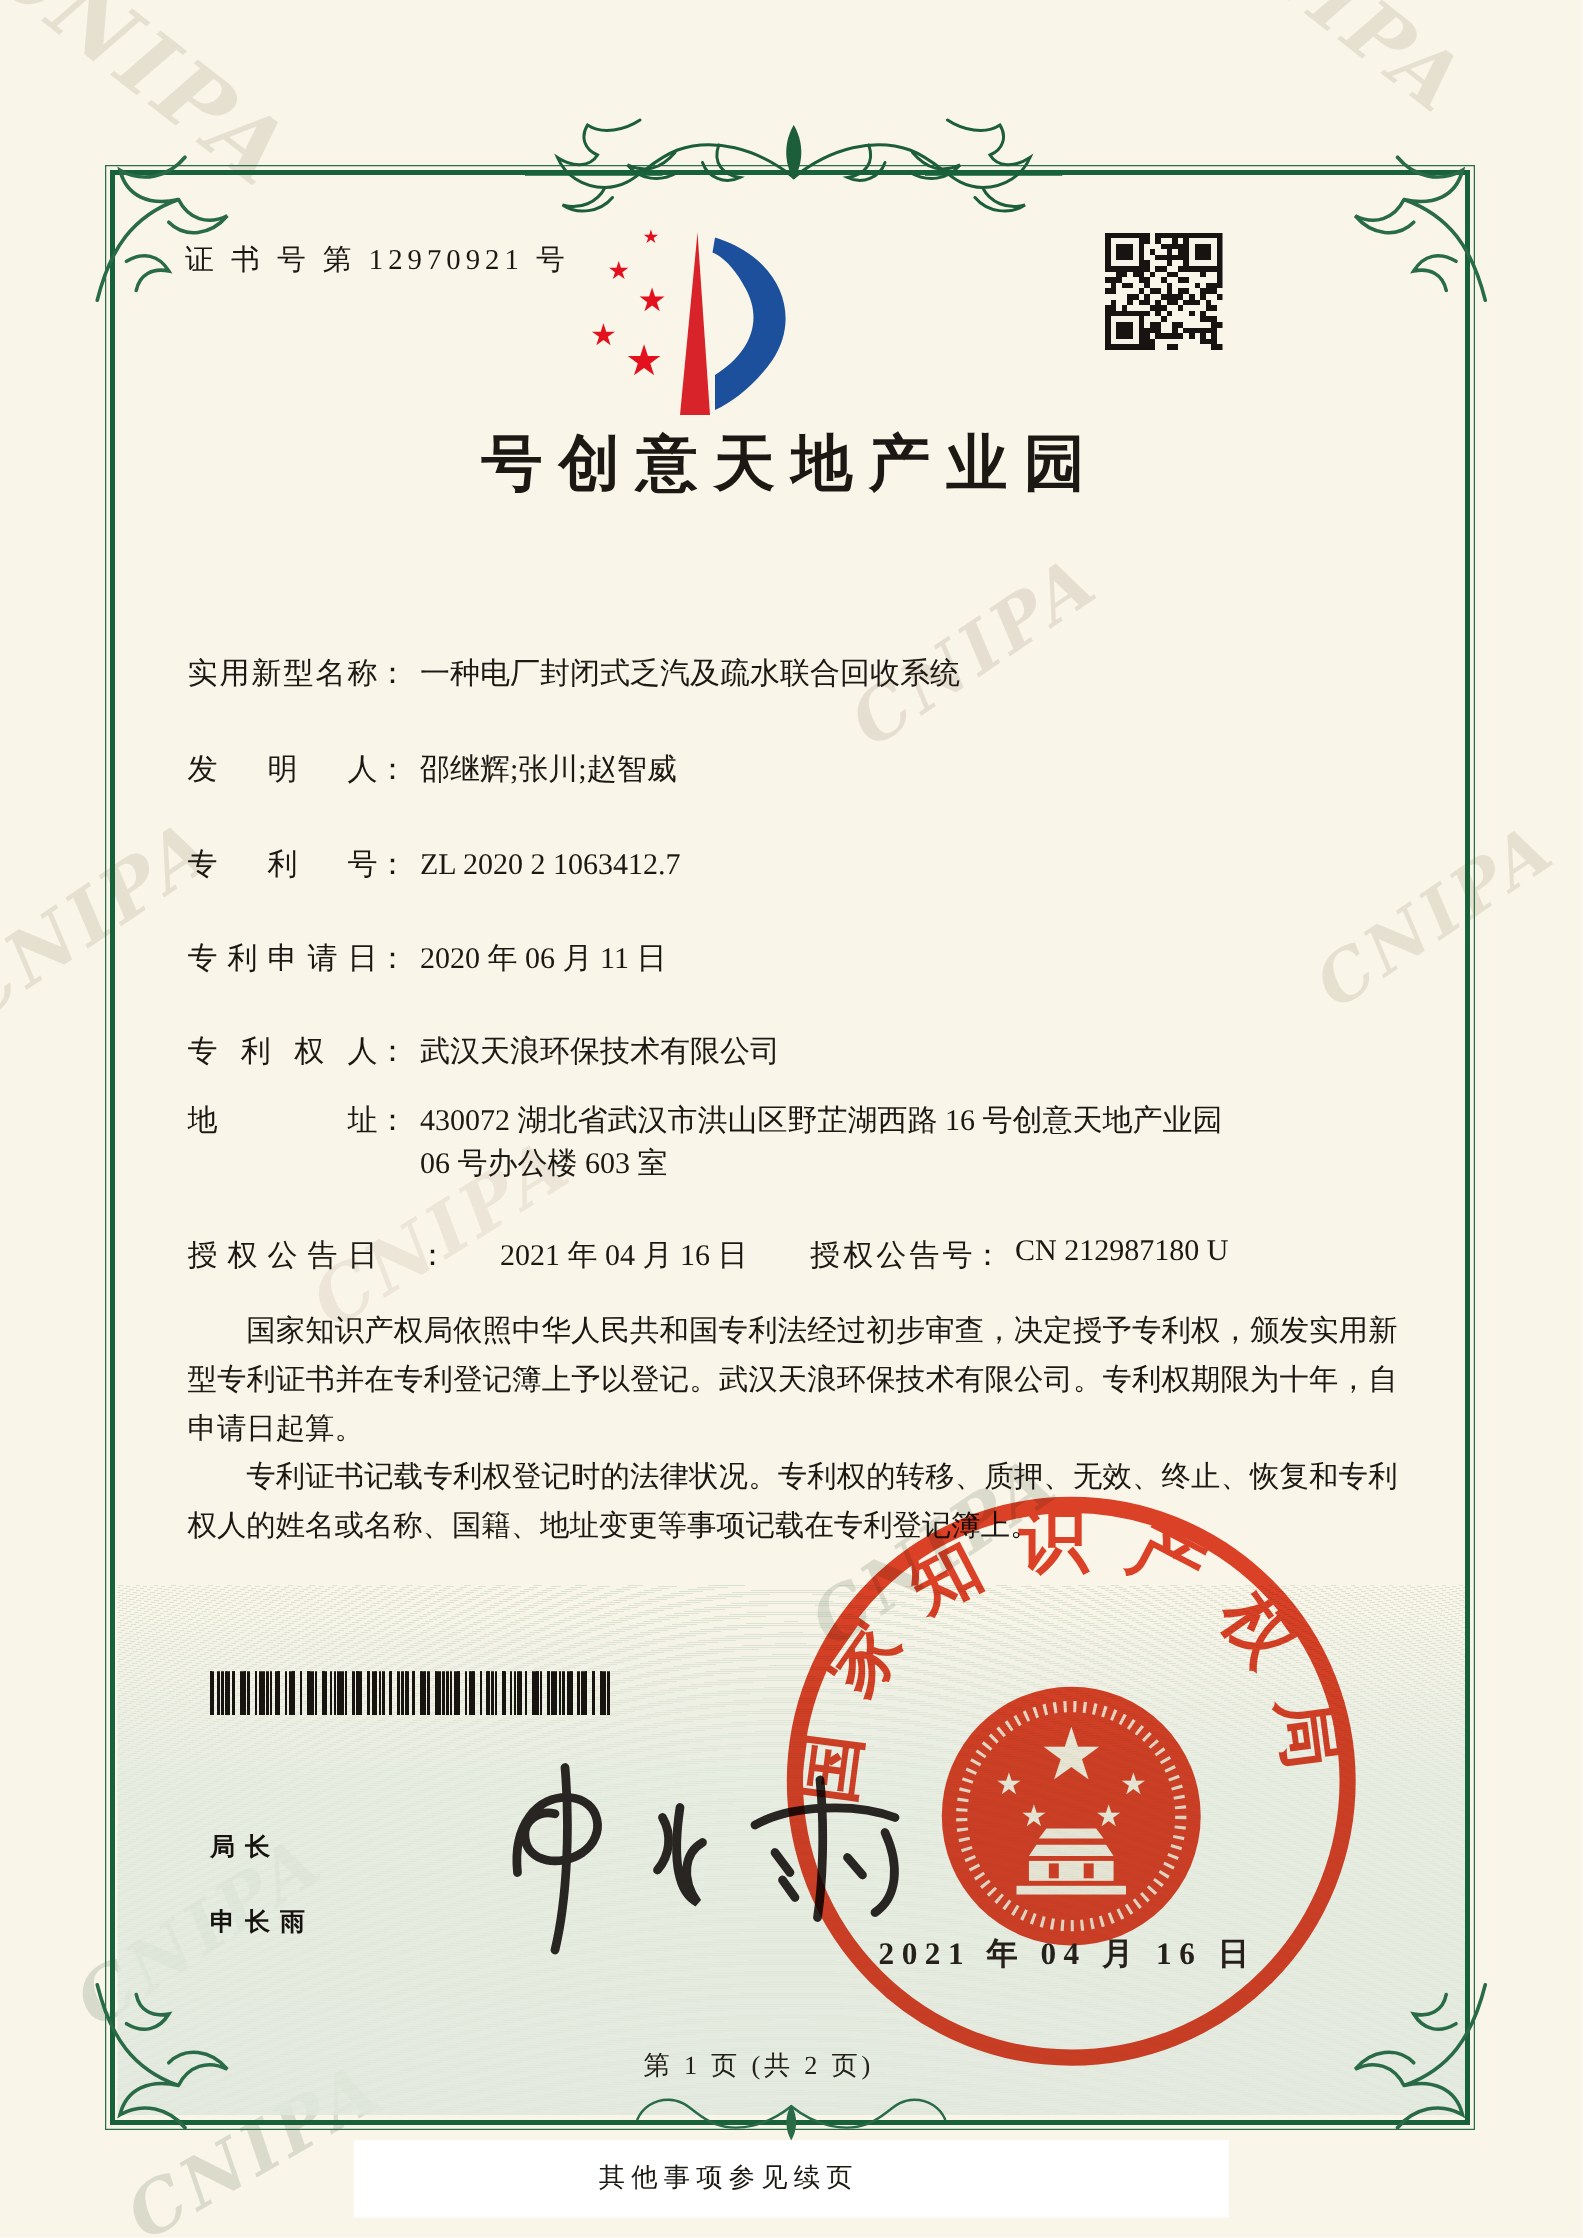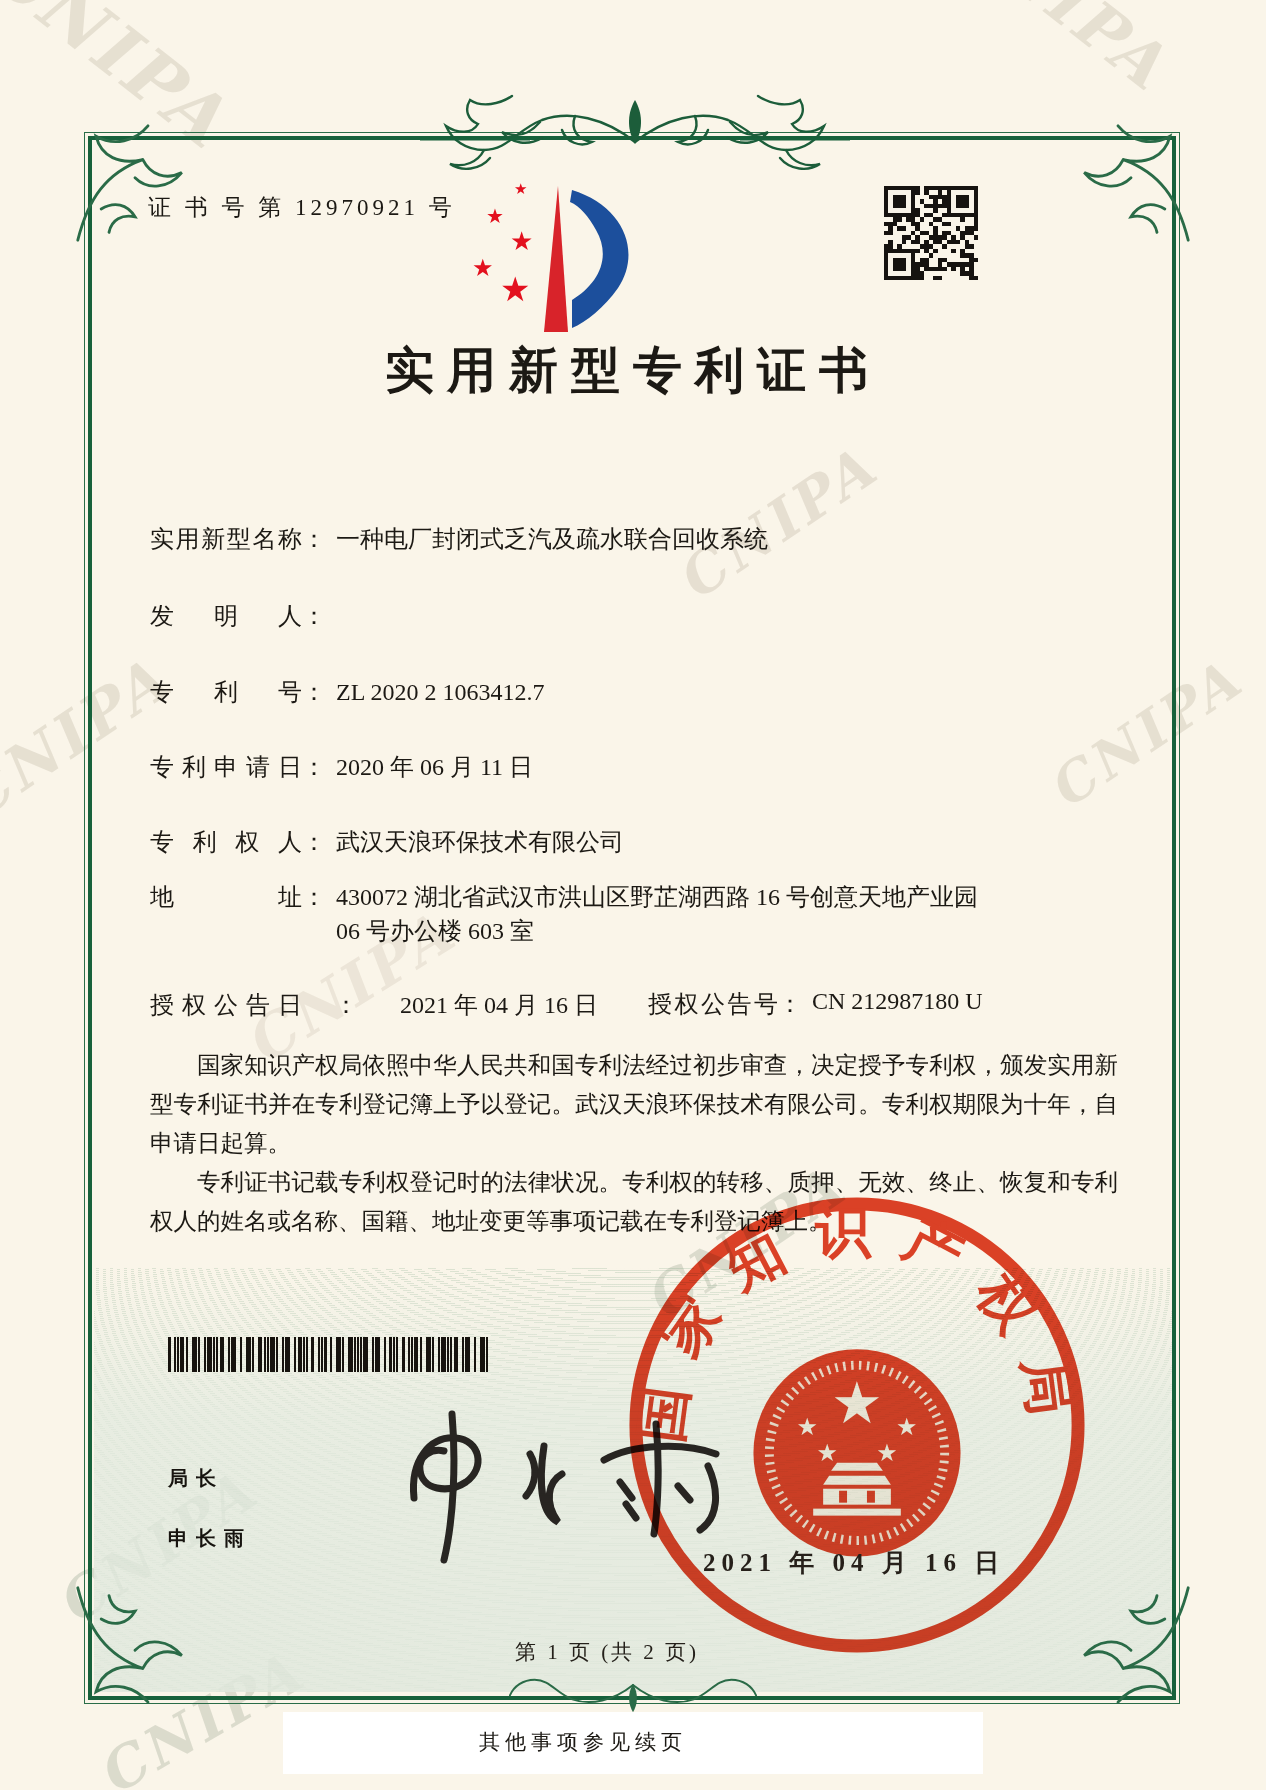--- a/index.html
+++ b/index.html
@@ -311,30 +311,31 @@
         <rect x="1" y="1" width="5" height="5" fill="#f8f3e8"></rect>
         <rect x="2" y="2" width="3" height="3" fill="#161310"></rect>
         <rect x="14" y="0" width="7" height="7" fill="#161310"></rect>
         <rect x="15" y="1" width="5" height="5" fill="#f8f3e8"></rect>
         <rect x="16" y="2" width="3" height="3" fill="#161310"></rect>
         <rect x="0" y="14" width="7" height="7" fill="#161310"></rect>
         <rect x="1" y="15" width="5" height="5" fill="#f8f3e8"></rect>
         <rect x="2" y="16" width="3" height="3" fill="#161310"></rect>
       </svg></div>
 
-  <div class="title">实用新型专利证书</div>
+  <div class="title">号创意天地产业园</div>
 
   <div class="row r-name">
     <span class="lbl">实用新型名称</span>
       <span class="colon">：</span>
     <span class="val">一种电厂封闭式乏汽及疏水联合回收系统</span>
   </div>
   <div class="row r-inv">
     <span class="lbl">发明人</span>
       <span class="colon">：</span>
+    <span class="val">邵继辉;张川;赵智威</span>
   </div>
   <div class="row r-pat">
     <span class="lbl">专利号</span>
       <span class="colon">：</span>
     <span class="val">ZL 2020 2 1063412.7</span>
   </div>
   <div class="row r-fil">
     <span class="lbl">专利申请日</span>
       <span class="colon">：</span>
     <span class="val">2020 年 06 月 11 日</span>

